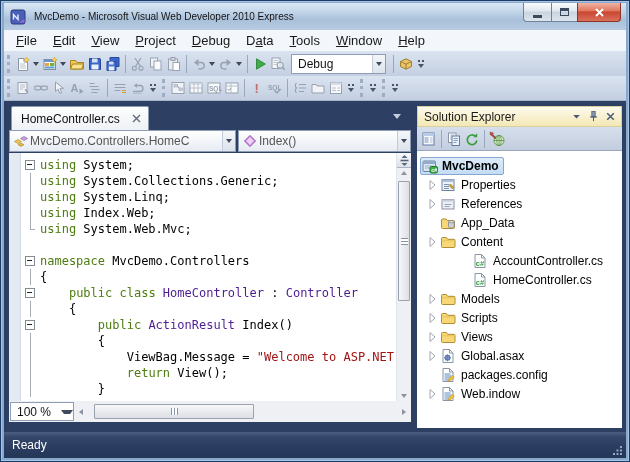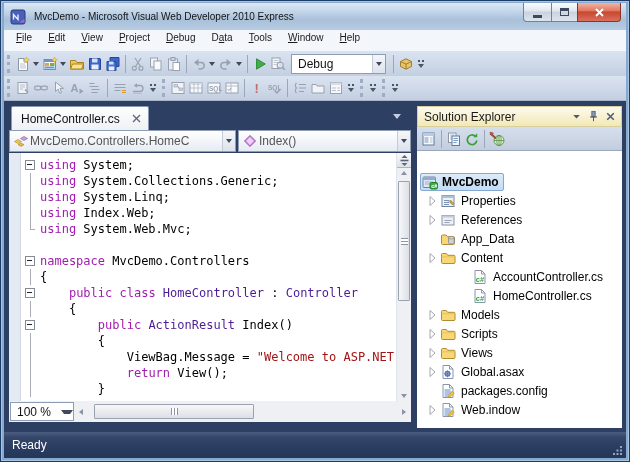--- a/index.html
+++ b/index.html
@@ -9,21 +9,21 @@
   .titlebar{position:absolute;left:3px;top:2px;right:3px;height:27px;background:linear-gradient(#dce9f5,#bcd0e6 40%,#a9c0da 62%,#b7cce2);display:flex;align-items:center;font-size:10px;color:#141414}
   .appicon{margin:0 8px 0 6px;width:16px;height:16px;display:inline-flex}
   .winbtns{position:absolute;right:5px;top:0;display:flex}
   .wb{height:19px;border:1px solid #70829c;border-top:none;display:flex;align-items:center;justify-content:center;background:linear-gradient(#fbfcfd,#dfe6ee 45%,#c9d3df 50%,#dde4ec)}
   .wb.min{width:29px;border-radius:0 0 0 4px}
   .wb.max{width:27px;margin-left:-1px}
   .wb.close{width:44px;margin-left:-1px;border-radius:0 0 4px 0;border-color:#8c3526;background:linear-gradient(#f2b4a4,#e07a62 42%,#c94730 50%,#d9705c)}
   .glyph-min{width:9px;height:3px;background:#3a4a5c;margin-top:8px}
   .glyph-max{width:9px;height:8px;border:1px solid #3a4a5c;border-top:3px solid #3a4a5c;background:transparent}
   
-  .menubar{position:absolute;left:3px;top:29px;right:3px;height:21px;background:#f3f6fb;display:flex;align-items:flex-start;padding-left:4px;font-size:10px;color:#1a1a1a}
+  .menubar{position:absolute;left:3px;top:29px;right:3px;height:21px;background:#f3f6fb;display:flex;align-items:center;padding-left:4px;font-size:13px;color:#1a1a1a}
   .menu-item{padding:2px 8px}
   
   .tbrow{position:absolute;left:3px;right:3px;height:25px;background:linear-gradient(#dae3f0,#c3cfe1);display:flex;align-items:center}
   .tb1{top:50px}.tb2{top:75px;border-bottom:1px solid #a9b5c9}
   .tbbtn{height:22px;display:flex;align-items:center;justify-content:center;border-radius:2px;padding:0 1px}
   .tbi{width:16px;height:16px;display:inline-flex}
   .tbdd{width:9px;height:22px;display:flex;align-items:center;justify-content:center}
   .tri{width:0;height:0;border-left:3.5px solid transparent;border-right:3.5px solid transparent;border-top:4px solid #3f4a5c}
   .tbsep{width:1px;height:18px;background:#9aa6bc;margin:0 3px}
   .tbgrip{width:0;height:18px;margin:0 4px 0 3px;border-left:3px dotted #9fadc4}
@@ -48,21 +48,21 @@
   .editor{position:absolute;left:5px;top:52px;width:402px;height:248px;background:#fff}
   .indmargin{position:absolute;left:0;top:0;bottom:0;width:12px;background:#e4eaf2;border-right:1px solid #d2d9e4}
   .codelines{position:absolute;left:13px;top:4px;right:15px;bottom:0;overflow:hidden;font-family:"DejaVu Sans Mono",monospace;font-size:12px;line-height:16px}
   .cl{display:flex;height:16px;white-space:pre}
   .gut{width:18px;flex:none;position:relative}
   .g-box::before{content:"";position:absolute;left:3px;top:3px;width:8px;height:8px;border:1px solid #848b94;background:#fff}
   .g-box::after{content:"";position:absolute;left:5px;top:7px;width:5px;height:1px;background:#222}
   .g-line::before{content:"";position:absolute;left:8px;top:0;height:16px;width:1px;background:#a8adb5}
   .g-end::before{content:"";position:absolute;left:8px;top:0;height:9px;width:1px;background:#a8adb5}
   .g-end::after{content:"";position:absolute;left:8px;top:8px;width:5px;height:1px;background:#a8adb5}
-  .kw{color:#a21caf}.ty{color:#4c1d95}.str{color:#a31515}.pl{color:#000}
+  .kw{color:#4d7c0f}.ty{color:#4c1d95}.str{color:#a31515}.pl{color:#000}
   .vscroll{position:absolute;right:0;top:0;bottom:0;width:15px;background:#eef0f4;border-left:1px solid #dfe3ea}
   .vsplit{height:15px;background:linear-gradient(#f8f9fb,#dde2ea);border-bottom:1px solid #aab4c4;display:flex;align-items:center;justify-content:center}
   .varrow{position:absolute;left:0;right:0;display:flex;justify-content:center}
   .varrow.up{top:18px}
   .varrow.up i{width:0;height:0;border-left:3.5px solid transparent;border-right:3.5px solid transparent;border-bottom:4px solid #8a94a2}
   .varrow.down{bottom:3px}
   .varrow.down i{width:0;height:0;border-left:3.5px solid transparent;border-right:3.5px solid transparent;border-top:4px solid #8a94a2}
   .vthumb{position:absolute;top:28px;left:1px;right:1px;height:120px;background:linear-gradient(90deg,#f6f7f9,#dcdfe5);border:1px solid #9aa2b0;border-radius:1px;display:flex;align-items:center;justify-content:center}
   .vgrip{width:7px;height:7px;border-top:1px solid #8a94a2;border-bottom:1px solid #8a94a2;background:linear-gradient(#fff 45%,#8a94a2 45%,#8a94a2 55%,#fff 55%)}
   .bottombar{position:absolute;left:5px;top:300px;width:402px;height:21px;background:#eef0f4;display:flex;align-items:center}
@@ -77,21 +77,21 @@
   .harrow.right i{width:0;height:0;border-top:3.5px solid transparent;border-bottom:3.5px solid transparent;border-left:4px solid #8a94a2}
   .hthumb{position:absolute;left:18px;width:160px;top:1px;height:15px;background:linear-gradient(#f6f7f9,#dcdfe5);border:1px solid #9aa2b0;border-radius:1px;display:flex;align-items:center;justify-content:center}
   .hgrip{width:7px;height:7px;border-left:1px solid #8a94a2;border-right:1px solid #8a94a2;background:linear-gradient(90deg,#fff 45%,#8a94a2 45%,#8a94a2 55%,#fff 55%)}
   
   .sepanel{position:absolute;left:413px;top:5px;width:205px;bottom:4px;background:#fff}
   .sehdr{height:21px;background:linear-gradient(#fdfaef,#f3e8b4);border:1px solid #d8cf9e;display:flex;align-items:center;padding:0 2px 0 6px;font-size:12px;color:#1a1a1a}
   .sehdr-title{flex:1}
   .sehbtn{width:17px;height:17px;display:flex;align-items:center;justify-content:center}
   .setb{height:24px;background:linear-gradient(#d6dfec,#c2cdde);display:flex;align-items:center;padding-left:3px;border-bottom:1px solid #9aa6bc}
   .setb .tbbtn{height:20px}
-  .setree{position:absolute;top:46px;left:0;right:0;bottom:0;background:#fff;font-size:12px;padding-top:20px;overflow:hidden}
+  .setree{position:absolute;top:46px;left:0;right:0;bottom:0;background:#fff;font-size:12px;padding-top:4px;overflow:hidden}
   .trow{display:flex;align-items:center;height:19px}
   .tsp{flex:none}
   .tarrow{width:12px;height:12px;flex:none;margin-right:2px;display:inline-flex}
   .ticon{width:16px;height:16px;flex:none;margin-right:5px;display:inline-flex}
   .tlabel{white-space:nowrap;color:#000}
   .sel{display:flex;align-items:center;border:1px solid #84a7d4;background:linear-gradient(#ddebfa,#c4dcf5);border-radius:2px;padding:0 4px 0 1px;font-weight:bold}
   .sel .ticon{margin-right:4px}
   
   .statusbar{position:absolute;left:3px;right:3px;bottom:3px;height:26px;background:linear-gradient(#4d5f80,#34476b 20%,#2a3c60 60%,#253757);color:#fff;font-size:12px;display:flex;align-items:center;padding:0 8px}
   .grip{position:absolute;right:3px;bottom:2px;display:inline-flex}

